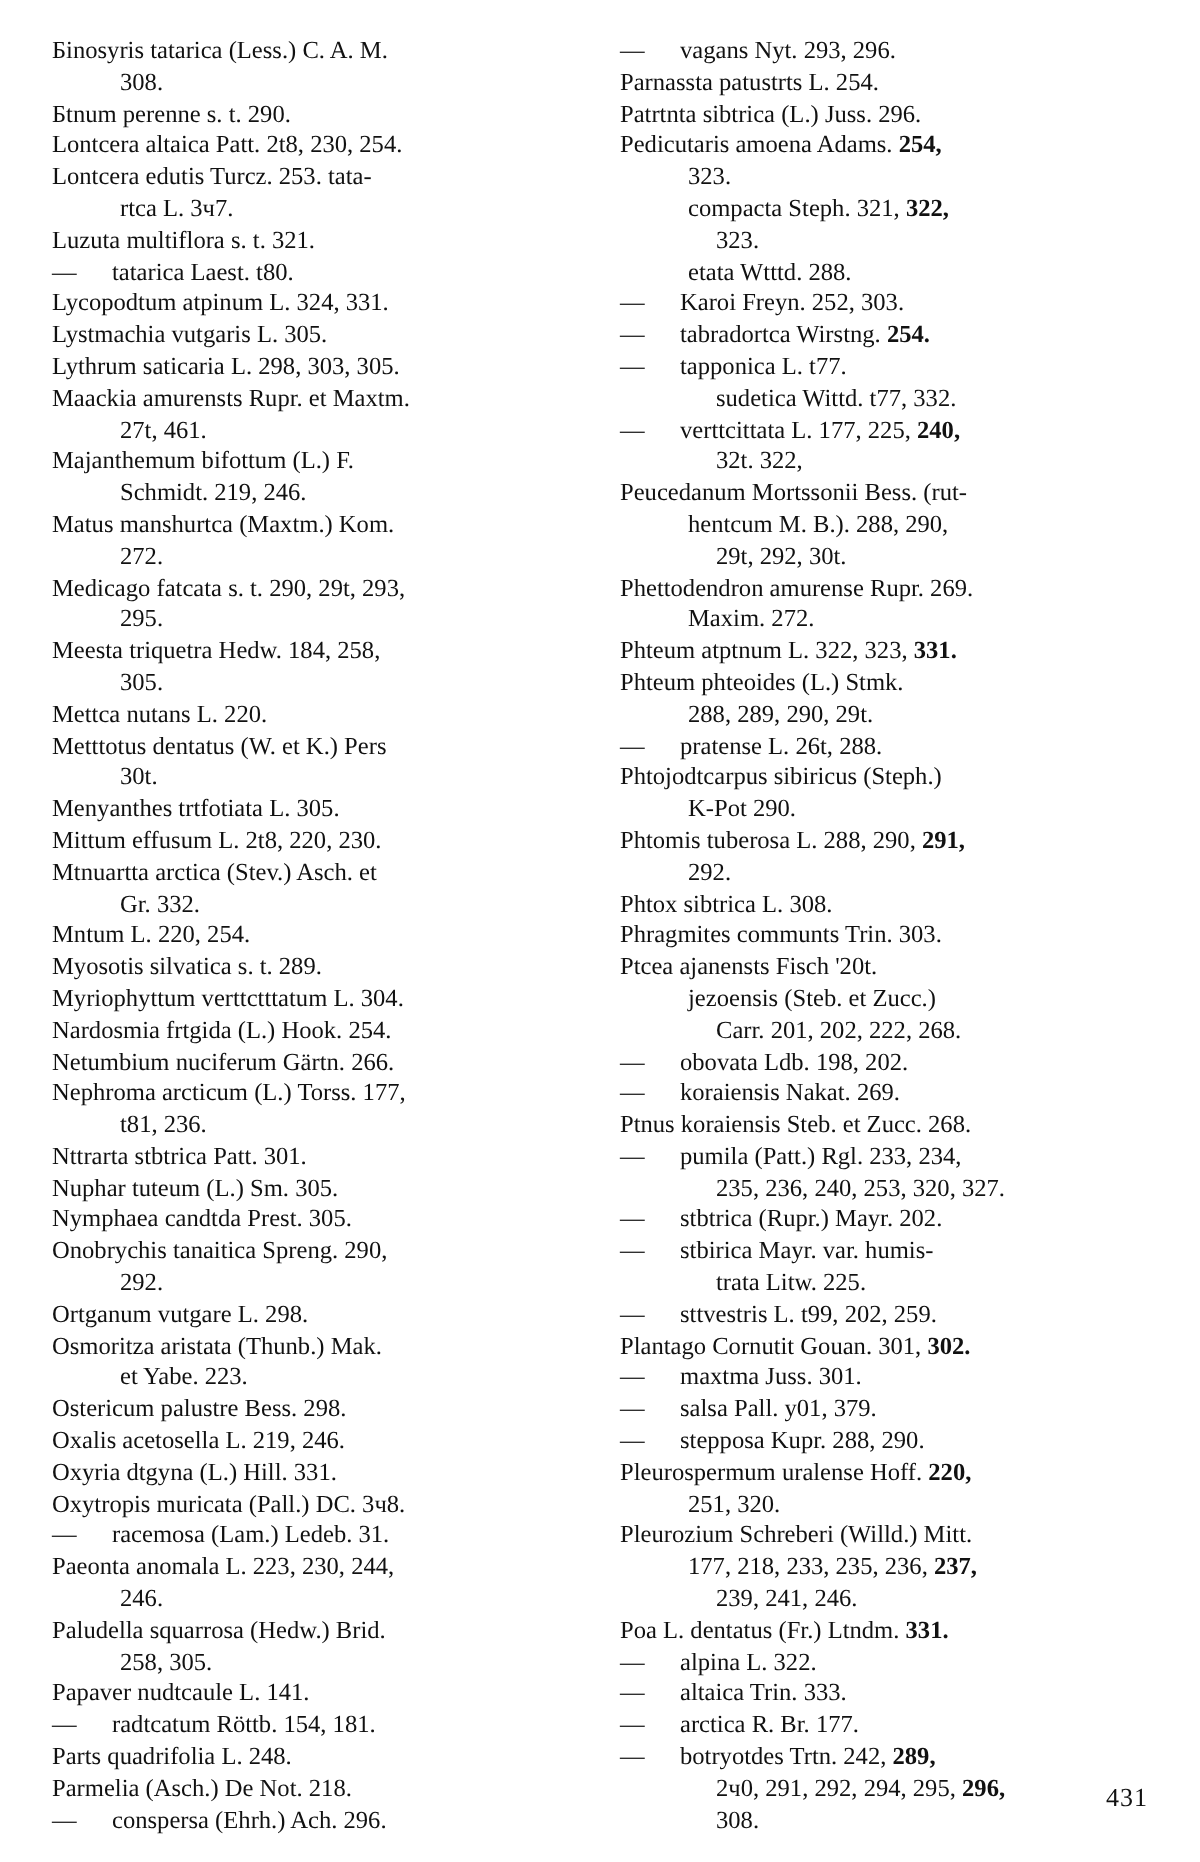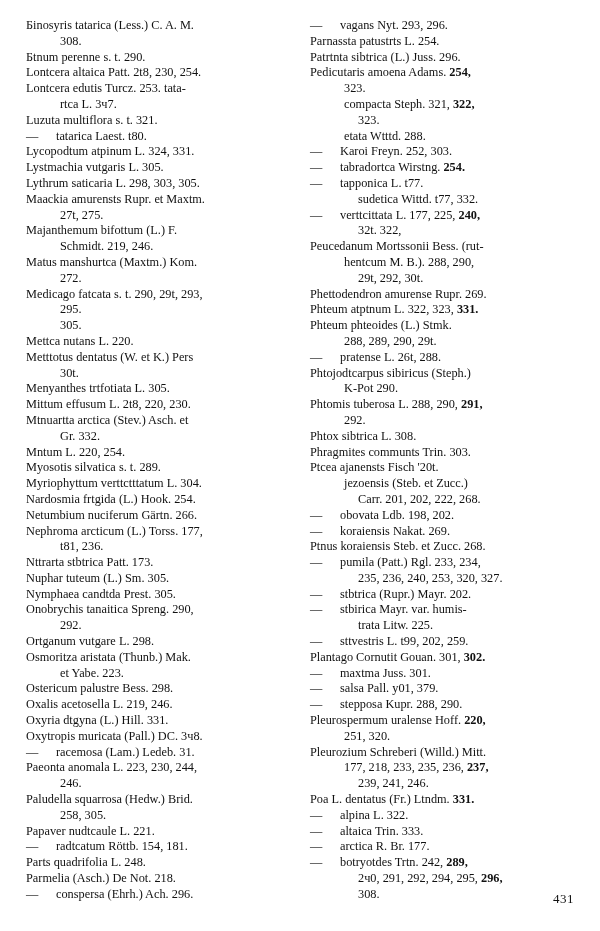--- a/index.html
+++ b/index.html
@@ -85,60 +85,61 @@
         <div class="entry main"><span>Бtnum perenne s. t. 290.</span></div>
         <div class="entry main"><span>Lontcera altaica Patt. 2t8, 230, 254.</span></div>
         <div class="entry main"><span>Lontcera edutis Turcz. 253. tata-</span></div>
         <div class="entry cont"><span>rtca L. 3ч7.</span></div>
         <div class="entry main"><span>Luzuta multiflora s. t. 321.</span></div>
         <div class="entry sub"><span class="dash">—</span><span>tatarica Laest. t80.</span></div>
         <div class="entry main"><span>Lycopodtum atpinum L. 324, 331.</span></div>
         <div class="entry main"><span>Lystmachia vutgaris L. 305.</span></div>
         <div class="entry main"><span>Lythrum saticaria L. 298, 303, 305.</span></div>
         <div class="entry main"><span>Maackia amurensts Rupr. et Maxtm.</span></div>
-        <div class="entry cont"><span>27t, 275.</span></div>
+        <div class="entry cont"><span>27t, 461.</span></div>
         <div class="entry main"><span>Majanthemum      bifottum    (L.)  F.</span></div>
         <div class="entry cont"><span>Schmidt. 219, 246.</span></div>
         <div class="entry main"><span>Matus manshurtca  (Maxtm.) Kom.</span></div>
         <div class="entry cont"><span>272.</span></div>
         <div class="entry main"><span>Medicago fatcata s. t. 290, 29t, 293,</span></div>
         <div class="entry cont"><span>295.</span></div>
+        <div class="entry main"><span>Meesta  triquetra  Hedw.  184, 258,</span></div>
         <div class="entry cont"><span>305.</span></div>
         <div class="entry main"><span>Mettca nutans L. 220.</span></div>
         <div class="entry main"><span>Metttotus dentatus (W. et K.) Pers</span></div>
         <div class="entry cont"><span>30t.</span></div>
         <div class="entry main"><span>Menyanthes trtfotiata L. 305.</span></div>
         <div class="entry main"><span>Mittum effusum L. 2t8, 220, 230.</span></div>
         <div class="entry main"><span>Mtnuartta  arctica  (Stev.) Asch. et</span></div>
         <div class="entry cont"><span>Gr. 332.</span></div>
         <div class="entry main"><span>Mntum L. 220, 254.</span></div>
         <div class="entry main"><span>Myosotis silvatica s. t. 289.</span></div>
         <div class="entry main"><span>Myriophyttum verttctttatum L. 304.</span></div>
         <div class="entry main"><span>Nardosmia frtgida (L.) Hook. 254.</span></div>
         <div class="entry main"><span>Netumbium nuciferum Gärtn. 266.</span></div>
         <div class="entry main"><span>Nephroma arcticum (L.) Torss. 177,</span></div>
         <div class="entry cont"><span>t81, 236.</span></div>
-        <div class="entry main"><span>Nttrarta stbtrica Patt. 173.</span></div>
+        <div class="entry main"><span>Nttrarta stbtrica Patt. 301.</span></div>
         <div class="entry main"><span>Nuphar tuteum (L.) Sm. 305.</span></div>
         <div class="entry main"><span>Nymphaea candtda Prest. 305.</span></div>
         <div class="entry main"><span>Onobrychis tanaitica Spreng. 290,</span></div>
         <div class="entry cont"><span>292.</span></div>
         <div class="entry main"><span>Ortganum vutgare L. 298.</span></div>
         <div class="entry main"><span>Osmoritza aristata (Thunb.) Mak.</span></div>
         <div class="entry cont"><span>et Yabe. 223.</span></div>
         <div class="entry main"><span>Ostericum palustre Bess. 298.</span></div>
         <div class="entry main"><span>Oxalis acetosella L. 219, 246.</span></div>
         <div class="entry main"><span>Oxyria dtgyna (L.) Hill. 331.</span></div>
         <div class="entry main"><span>Oxytropis muricata (Pall.) DC. 3ч8.</span></div>
         <div class="entry sub"><span class="dash">—</span><span>racemosa (Lam.) Ledeb. 31.</span></div>
         <div class="entry main"><span>Paeonta anomala L. 223, 230, 244,</span></div>
         <div class="entry cont"><span>246.</span></div>
         <div class="entry main"><span>Paludella squarrosa (Hedw.) Brid.</span></div>
         <div class="entry cont"><span>258, 305.</span></div>
-        <div class="entry main"><span>Papaver nudtcaule L. 221.</span></div>
+        <div class="entry main"><span>Papaver nudtcaule L. 141.</span></div>
         <div class="entry sub"><span class="dash">—</span><span>radtcatum Röttb. 154, 181.</span></div>
         <div class="entry main"><span>Parts quadrifolia L. 248.</span></div>
         <div class="entry main"><span>Parmelia (Asch.) De Not. 218.</span></div>
         <div class="entry sub"><span class="dash">—</span><span>conspersa (Ehrh.) Ach. 296.</span></div>
       </div>
     <div class="col" id="col-right">
         <div class="entry sub"><span class="dash">—</span><span>vagans Nyt. 293, 296.</span></div>
         <div class="entry main"><span>Parnassta patustrts L. 254.</span></div>
         <div class="entry main"><span>Patrtnta sibtrica (L.) Juss. 296.</span></div>
         <div class="entry main"><span>Pedicutaris  amoena  Adams. </span><span class="bold">254,</span></div>
@@ -149,20 +150,21 @@
         <div class="entry sub"><span class="dash">—</span><span>Karoi Freyn. 252, 303.</span></div>
         <div class="entry sub"><span class="dash">—</span><span>tabradortca Wirstng. </span><span class="bold">254.</span></div>
         <div class="entry sub"><span class="dash">—</span><span>tapponica L. t77.</span></div>
         <div class="entry cont2"><span>sudetica Wittd. t77, 332.</span></div>
         <div class="entry sub"><span class="dash">—</span><span>verttcittata L. 177, 225, </span><span class="bold">240,</span></div>
         <div class="entry cont2"><span>32t. 322,</span></div>
         <div class="entry main"><span>Peucedanum Mortssonii Bess. (rut-</span></div>
         <div class="entry cont"><span>hentcum M. B.). 288, 290,</span></div>
         <div class="entry cont2"><span>29t, 292, 30t.</span></div>
         <div class="entry main"><span>Phettodendron amurense Rupr. 269.</span></div>
+        <div class="entry cont"><span>Maxim. 272.</span></div>
         <div class="entry main"><span>Phteum atptnum L. 322, 323, </span><span class="bold">331.</span></div>
         <div class="entry main"><span>Phteum phteoides (L.) Stmk.</span></div>
         <div class="entry cont"><span>288, 289, 290, 29t.</span></div>
         <div class="entry sub"><span class="dash">—</span><span>pratense L. 26t, 288.</span></div>
         <div class="entry main"><span>Phtojodtcarpus  sibiricus   (Steph.)</span></div>
         <div class="entry cont"><span>K-Pot 290.</span></div>
         <div class="entry main"><span>Phtomis tuberosa L. 288, 290, </span><span class="bold">291,</span></div>
         <div class="entry cont"><span>292.</span></div>
         <div class="entry main"><span>Phtox sibtrica L. 308.</span></div>
         <div class="entry main"><span>Phragmites communts Trin. 303.</span></div>

